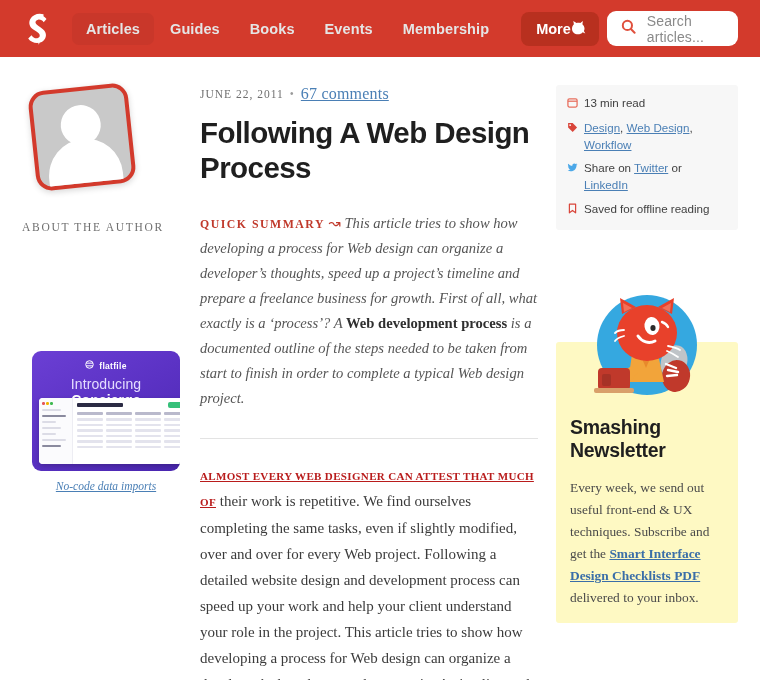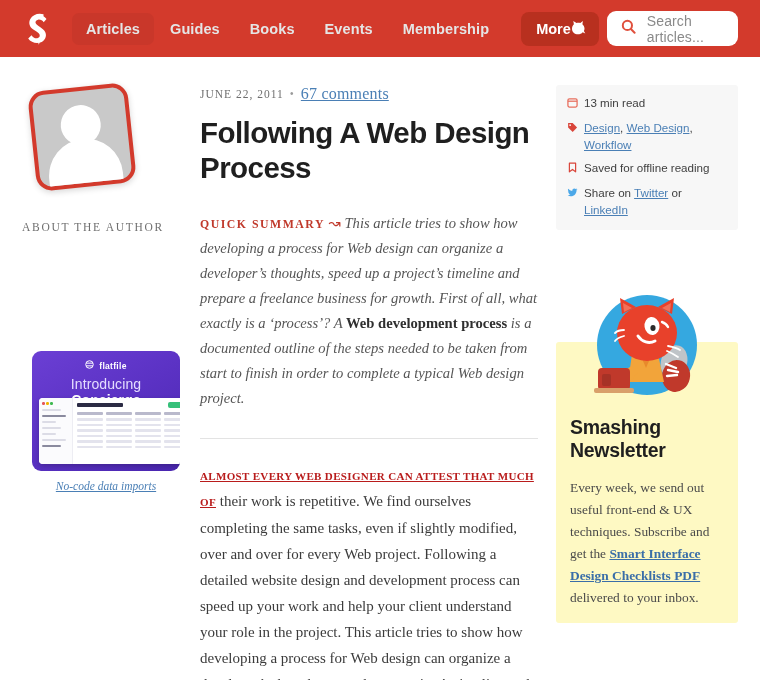--- a/index.html
+++ b/index.html
@@ -527,35 +527,35 @@
             <path d="M1.2 1.2h5L11 6l-4.8 4.8L1.2 6z" fill="#D9453A"></path>
             <circle cx="3.4" cy="3.4" r="1" fill="#ffffff"></circle>
           </svg>
         </span>
         <span><a href="#">Design</a><span>, </span><a href="#">Web Design</a><span>, </span><a href="#">Workflow</a></span>
       </div>
 
       <div class="meta-row">
         <span class="meta-ico">
           <svg width="11" height="11" viewBox="0 0 12 12">
+            <path d="M11.3 2.4c-.4.2-.9.3-1.3.4.5-.3.8-.7 1-1.2-.4.3-.9.5-1.4.6-.4-.5-1-.7-1.6-.7-1.2 0-2.2 1-2.2 2.2 0 .2 0 .3.1.5-1.8-.1-3.5-1-4.6-2.3-.2.3-.3.7-.3 1.1 0 .8.4 1.4 1 1.8-.4 0-.7-.1-1-.3 0 1.1.8 2 1.8 2.2-.2.1-.4.1-.6.1-.1 0-.3 0-.4-.1.3.9 1.1 1.5 2.1 1.5-.8.6-1.7.9-2.8.9H.7c1 .6 2.2 1 3.4 1 4.1 0 6.3-3.4 6.3-6.3v-.3c.4-.3.8-.7 1-1.1z" fill="#4CA8E8"></path>
+          </svg>
+        </span>
+        <span><span>Share on </span><a href="#">Twitter</a><span> or </span><a href="#">LinkedIn</a></span>
+      </div>
+
+      <div class="meta-row">
+        <span class="meta-ico">
+          <svg width="11" height="11" viewBox="0 0 12 12">
             <path d="M2.6 1.3h6.8v9.4L6 8.1l-3.4 2.6z" fill="none" stroke="#D9453A" stroke-width="1.3" stroke-linejoin="round"></path>
           </svg>
         </span>
         <span>Saved for offline reading</span>
       </div>
 
-      <div class="meta-row">
-        <span class="meta-ico">
-          <svg width="11" height="11" viewBox="0 0 12 12">
-            <path d="M11.3 2.4c-.4.2-.9.3-1.3.4.5-.3.8-.7 1-1.2-.4.3-.9.5-1.4.6-.4-.5-1-.7-1.6-.7-1.2 0-2.2 1-2.2 2.2 0 .2 0 .3.1.5-1.8-.1-3.5-1-4.6-2.3-.2.3-.3.7-.3 1.1 0 .8.4 1.4 1 1.8-.4 0-.7-.1-1-.3 0 1.1.8 2 1.8 2.2-.2.1-.4.1-.6.1-.1 0-.3 0-.4-.1.3.9 1.1 1.5 2.1 1.5-.8.6-1.7.9-2.8.9H.7c1 .6 2.2 1 3.4 1 4.1 0 6.3-3.4 6.3-6.3v-.3c.4-.3.8-.7 1-1.1z" fill="#4CA8E8"></path>
-          </svg>
-        </span>
-        <span><span>Share on </span><a href="#">Twitter</a><span> or </span><a href="#">LinkedIn</a></span>
-      </div>
-
     </div>
 
     <div class="newsletter">
 
       <div class="nl-art">
         <svg width="118" height="118" viewBox="0 0 118 118">
           <circle cx="59" cy="55" r="50" fill="#35A8E0"></circle>
 
           <ellipse cx="86" cy="72" rx="13" ry="17" fill="#BFC4C8" transform="rotate(18 86 72)"></ellipse>
           <ellipse cx="88" cy="86" rx="14" ry="16" fill="#C0392B" transform="rotate(12 88 86)"></ellipse>

